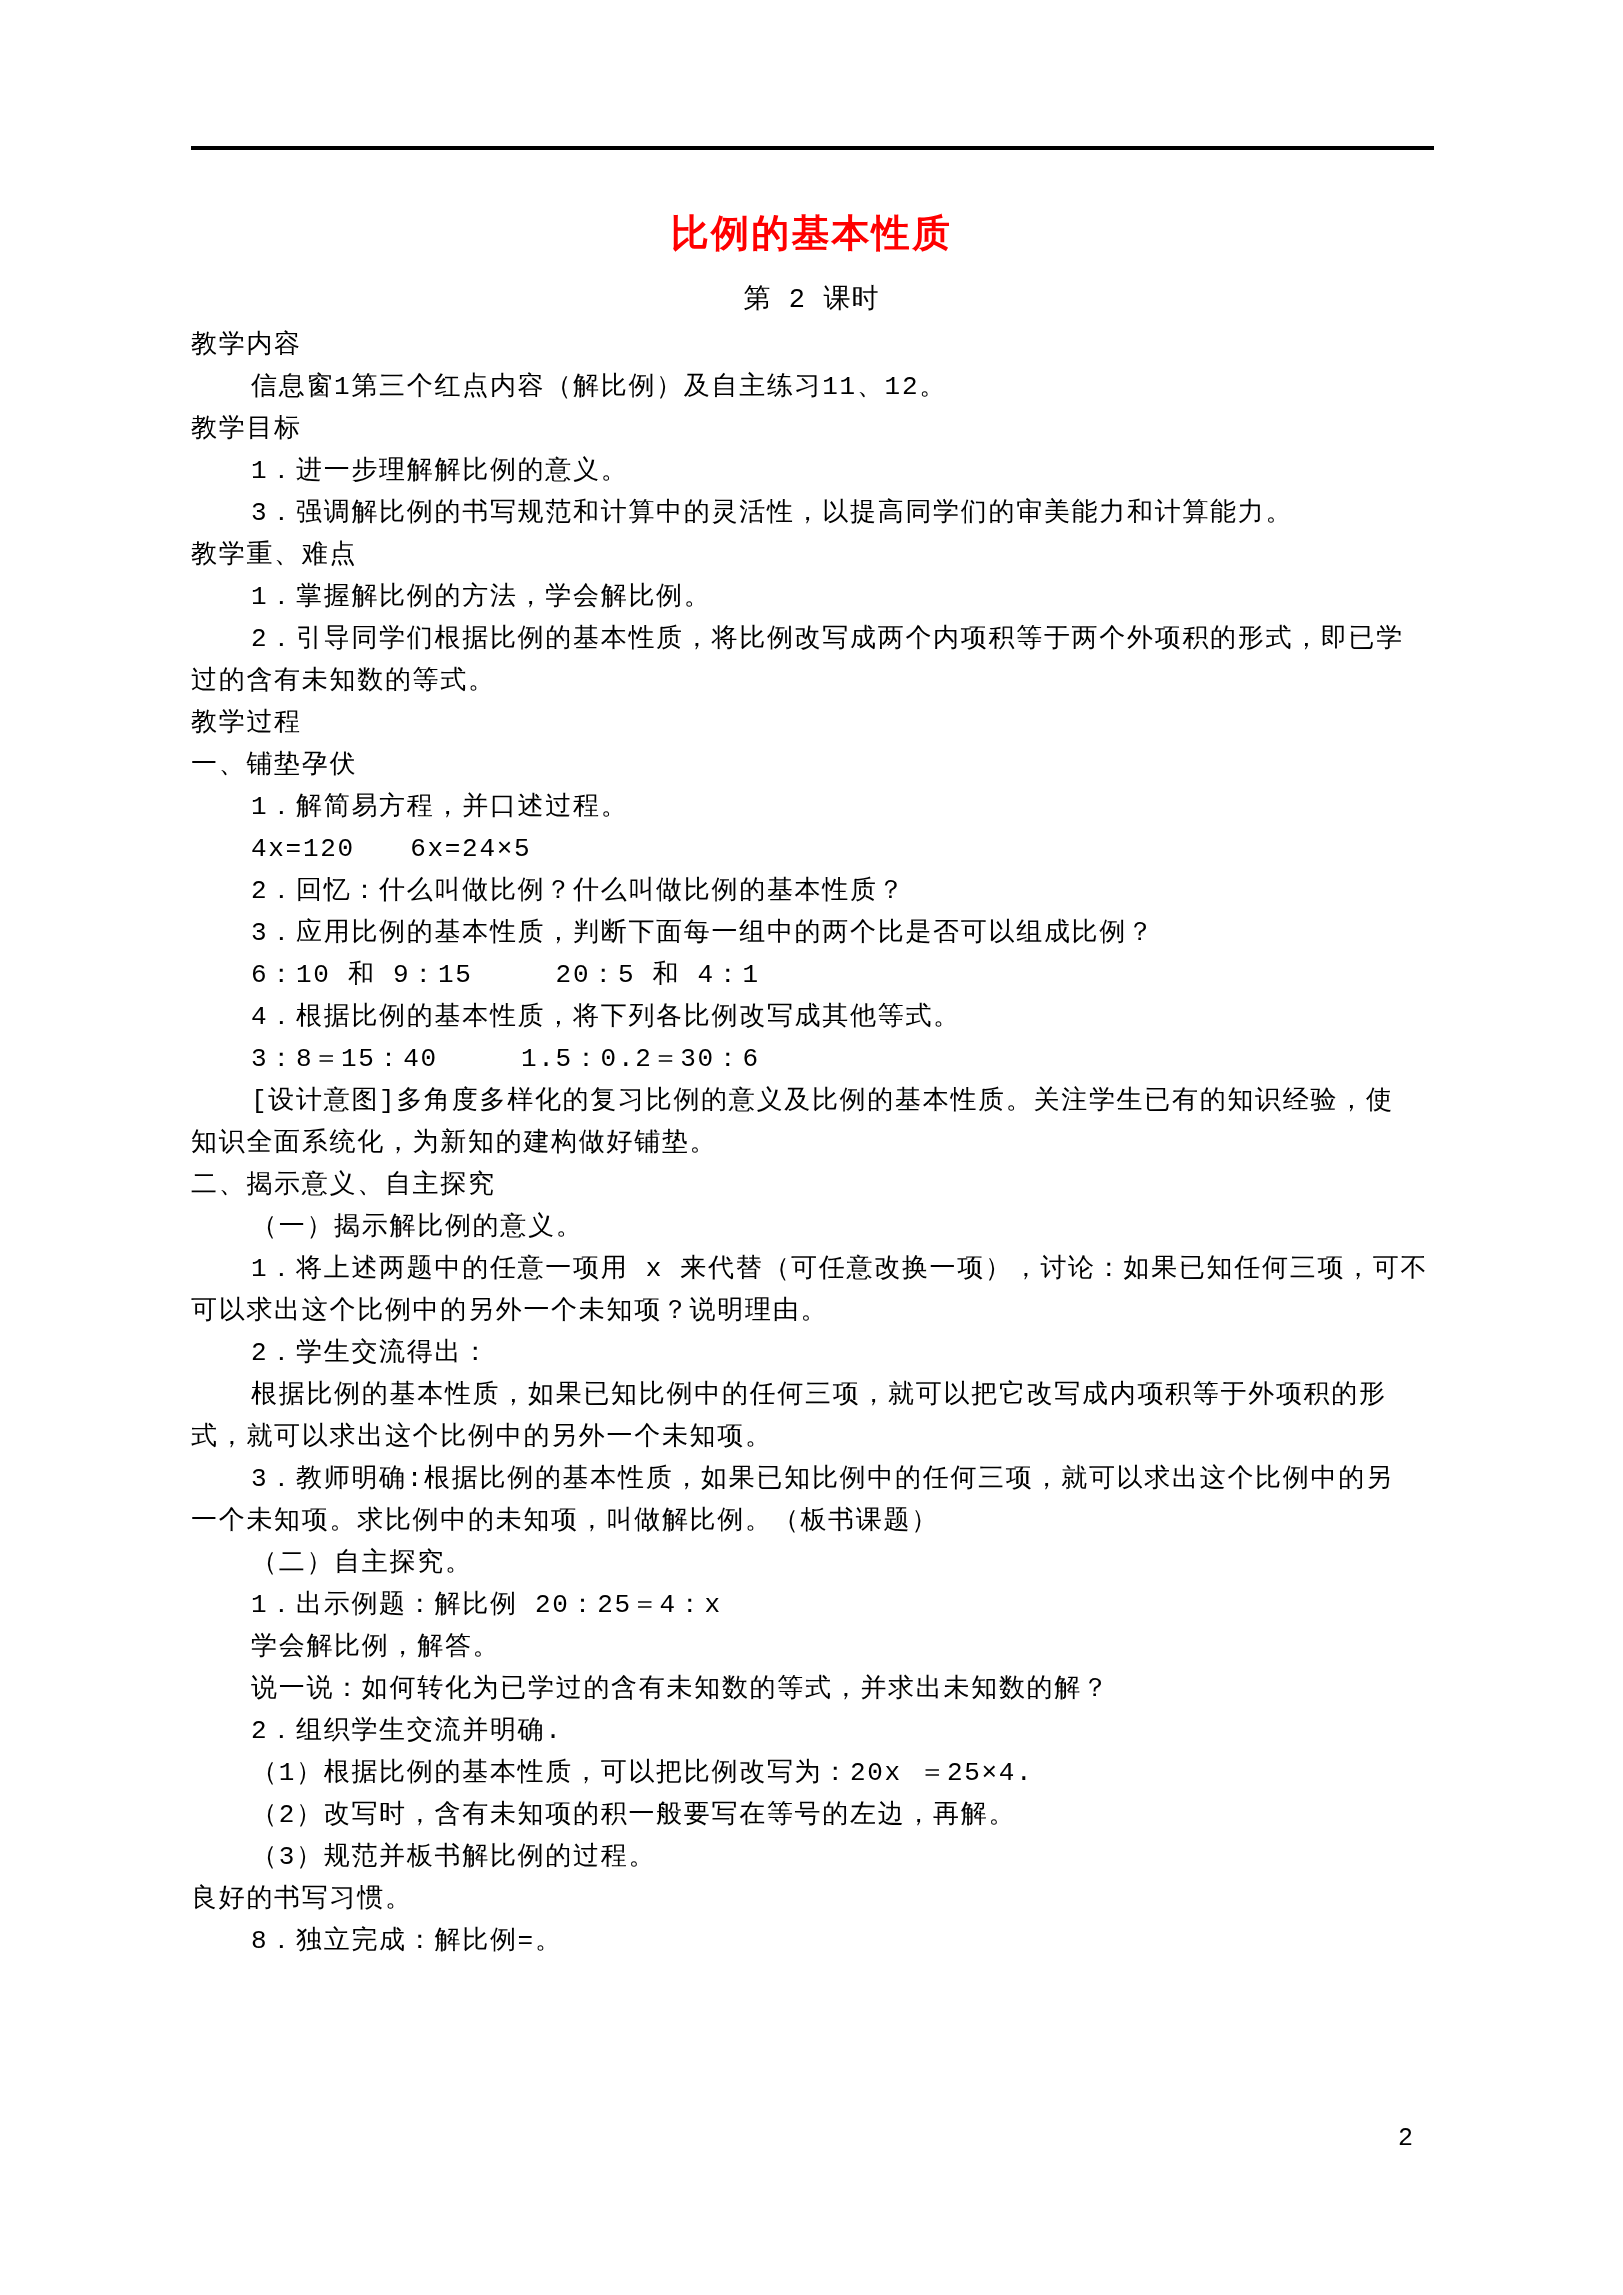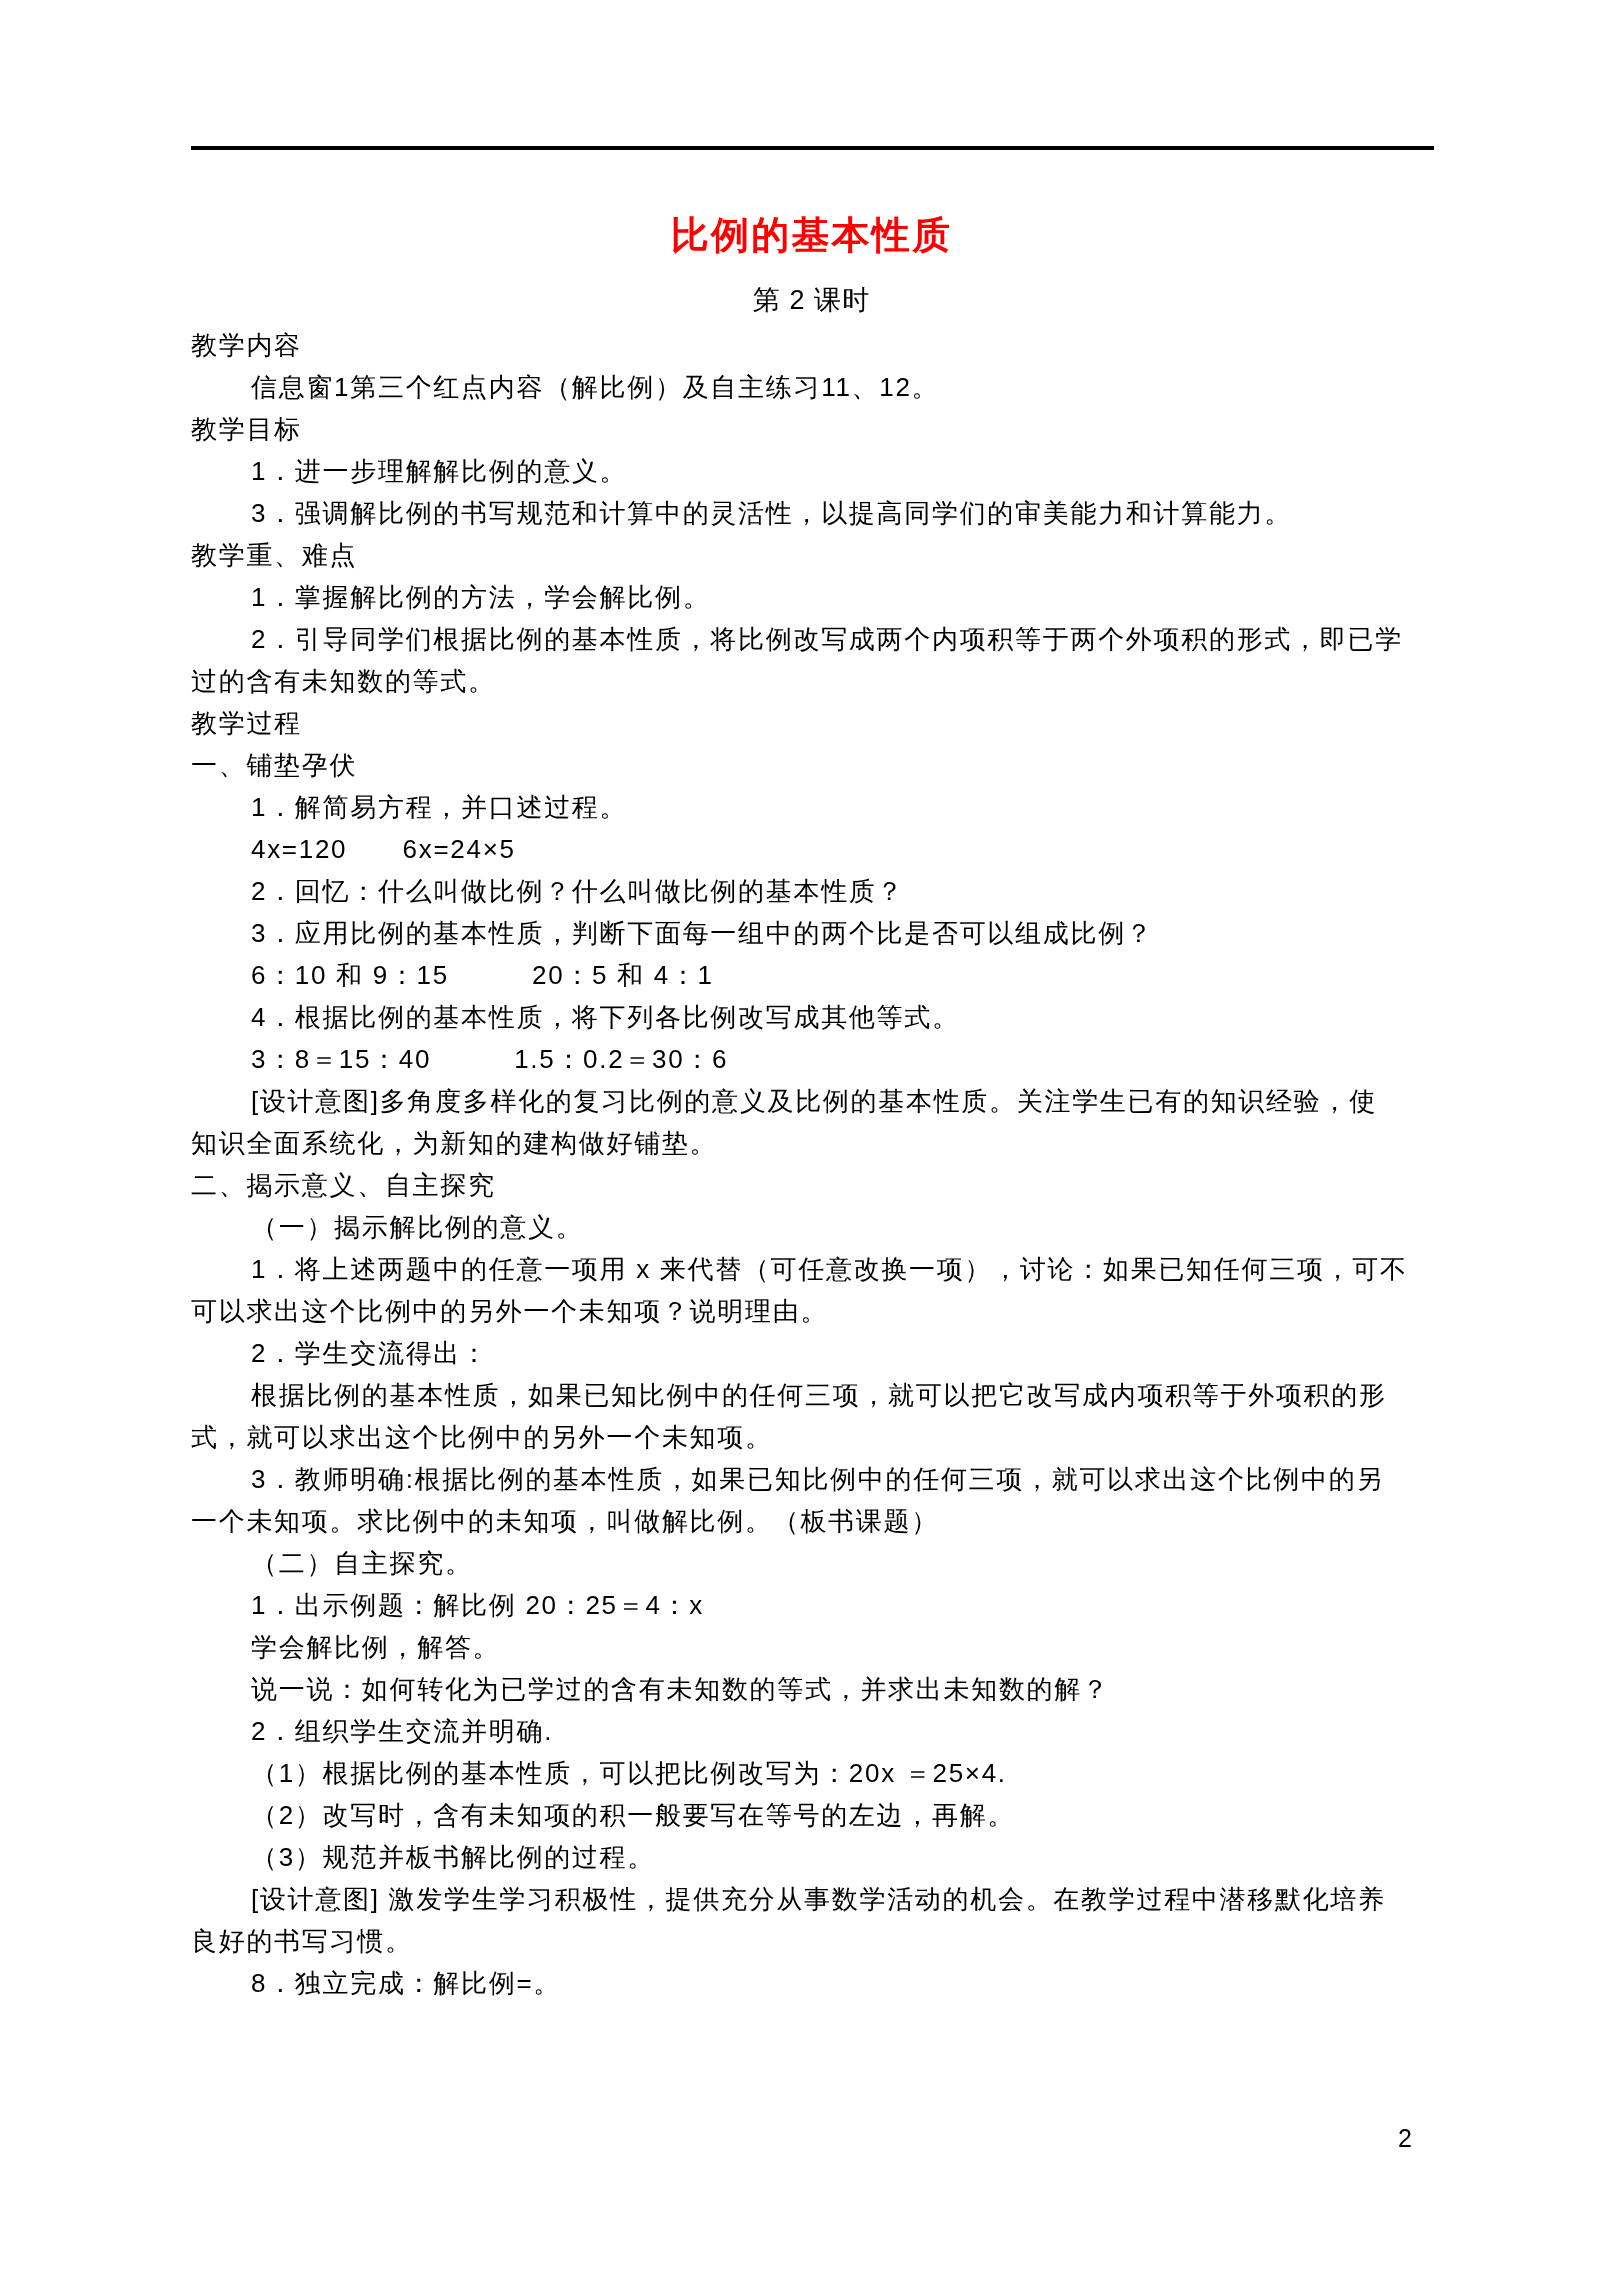--- a/index.html
+++ b/index.html
@@ -6,21 +6,21 @@
     margin: 0;
     padding: 0;
     background: #ffffff;
   }
   .page {
     position: relative;
     width: 1623px;
     height: 2295px;
     background: #ffffff;
     color: #000000;
-    font-family: Liberation Sans, sans-serif;
+    font-family: Liberation Mono, monospace;
     overflow: hidden;
   }
   .header-rule {
     position: absolute;
     left: 191px;
     top: 146px;
     width: 1243px;
     height: 3.9px;
     background: #000000;
   }
@@ -108,19 +108,18 @@
       <div class="line indent">3．教师明确:根据比例的基本性质，如果已知比例中的任何三项，就可以求出这个比例中的另</div>
       <div class="line">一个未知项。求比例中的未知项，叫做解比例。（板书课题）</div>
       <div class="line indent">（二）自主探究。</div>
       <div class="line indent">1．出示例题：解比例 20：25＝4：x</div>
       <div class="line indent">学会解比例，解答。</div>
       <div class="line indent">说一说：如何转化为已学过的含有未知数的等式，并求出未知数的解？</div>
       <div class="line indent">2．组织学生交流并明确.</div>
       <div class="line indent">（1）根据比例的基本性质，可以把比例改写为：20x ＝25×4.</div>
       <div class="line indent">（2）改写时，含有未知项的积一般要写在等号的左边，再解。</div>
       <div class="line indent">（3）规范并板书解比例的过程。</div>
-      <div class="line indent">[设计意图] 激发学生学习积极性，提供充分从事数学活动的机会。在教学过程中潜移默化培养</div>
       <div class="line">良好的书写习惯。</div>
       <div class="line indent">8．独立完成：解比例=。</div>
     </div>
   <div class="page-number">2</div>
 </div>
 
 
 </body></html>

